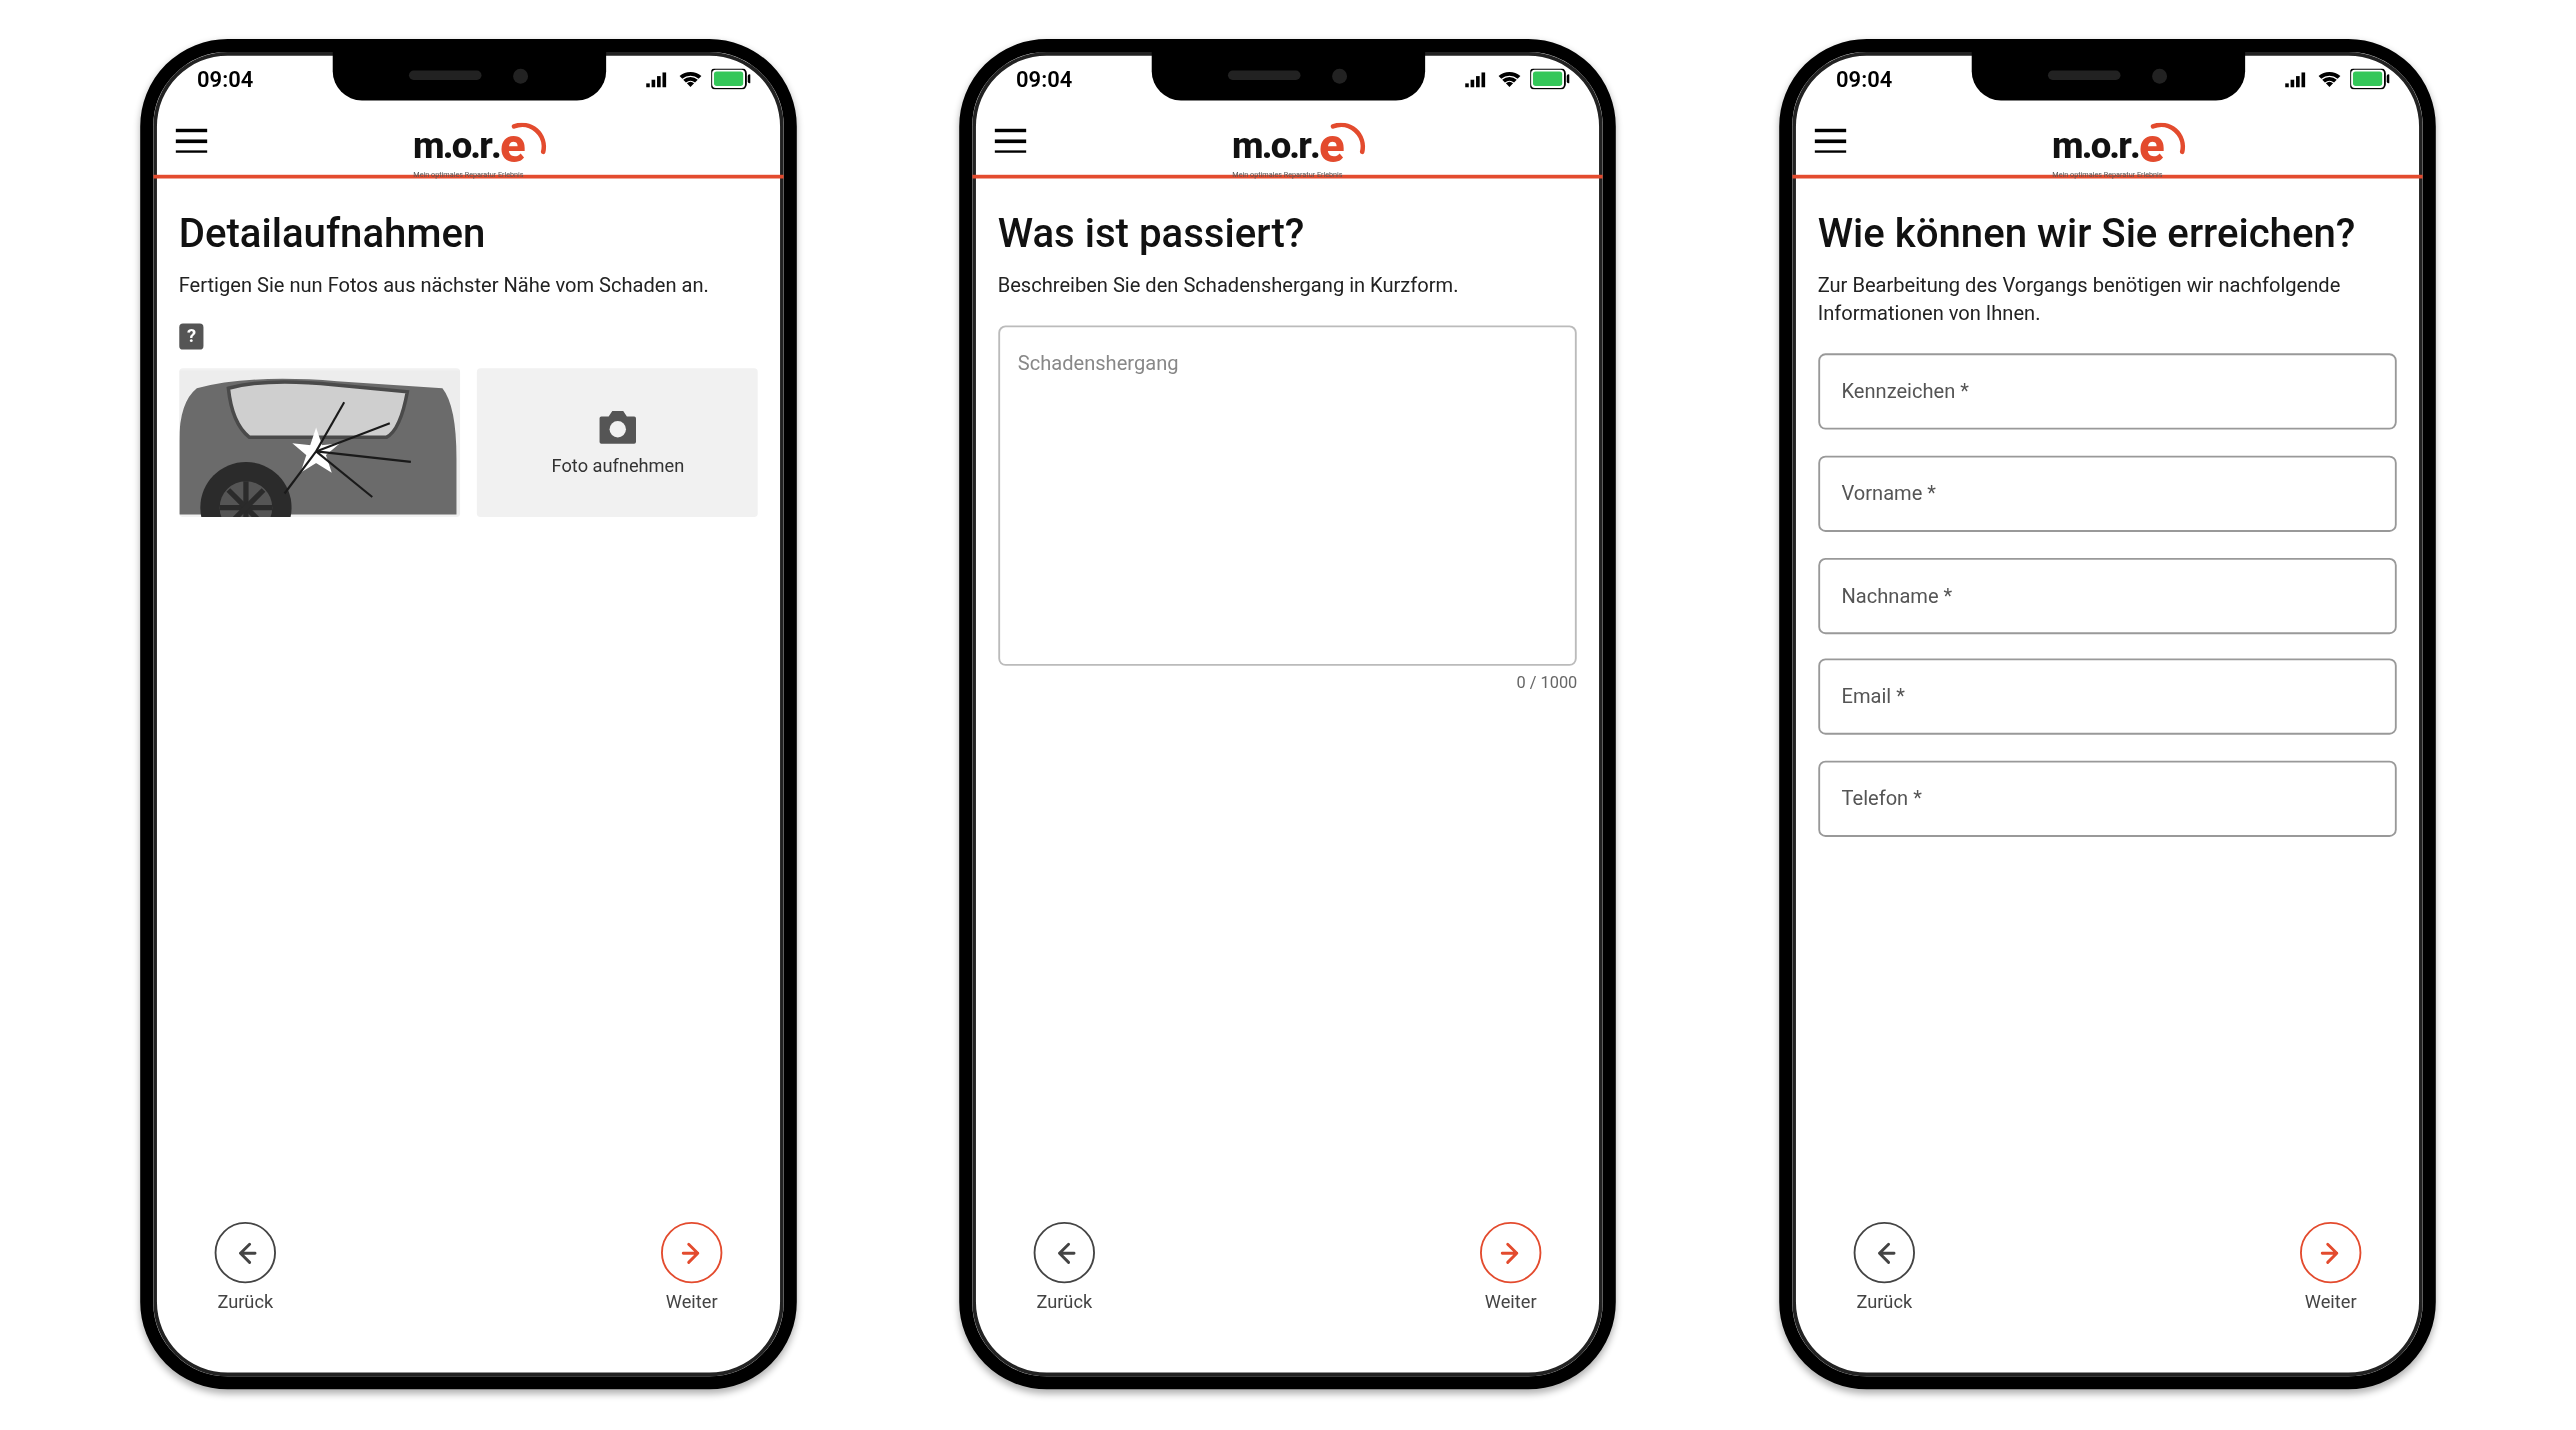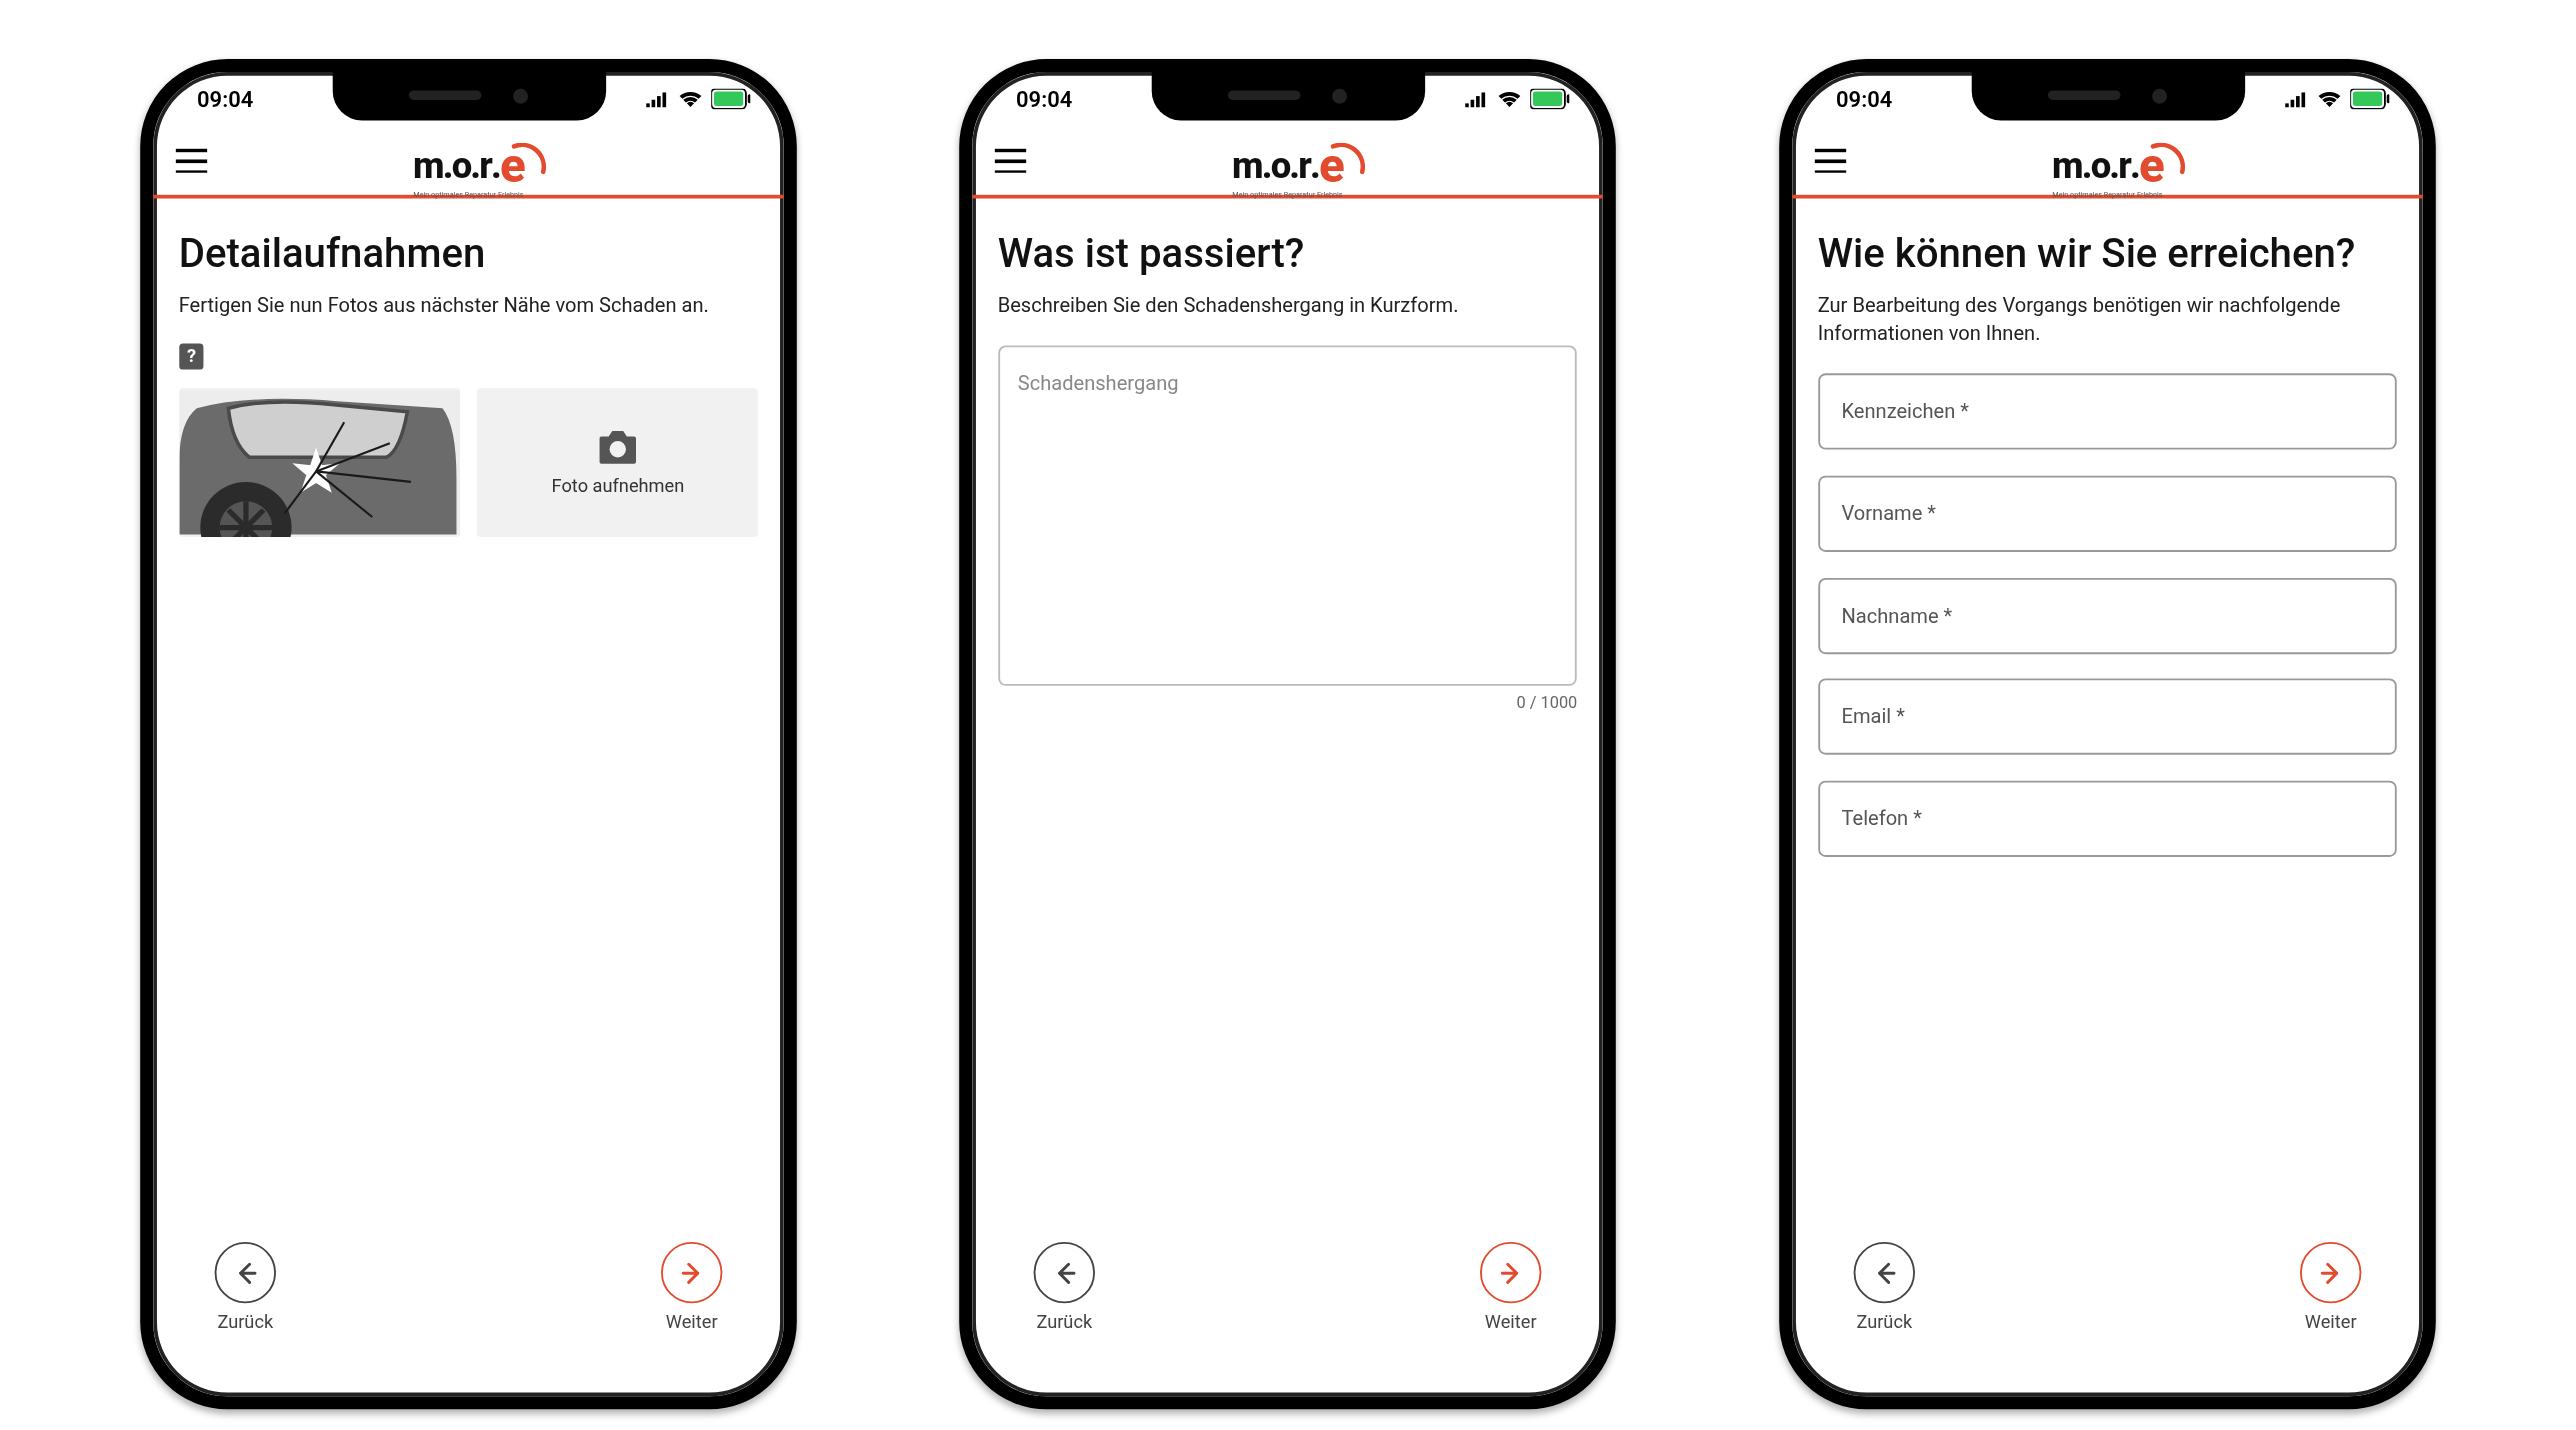--- a/index.html
+++ b/index.html
@@ -31,21 +31,21 @@
   .circle.back{border:1.5px solid #444;}
   .circle.next{border:1.5px solid #e34b2e;color:#e34b2e;}
   .textarea-wrap{border:1px solid #bbb;border-radius:3.9px;padding:7.8px 9.8px;height:165px;margin-top:13.7px;position:relative;}
   .textarea-wrap .ph{font-size:10.8px;color:#888;}
   .char-count{text-align:right;font-size:8.8px;color:#666;margin-top:3.9px;}
   .field{border:1px solid #999;border-radius:3.9px;height:39px;display:flex;align-items:center;padding:0 11.8px;margin-bottom:13.7px;}
   .field .ph{font-size:10.8px;color:#555;}
   
   .phone{transform:scale(1.0);}
   
-  .layout{display:flex;justify-content:space-around;align-items:flex-start;width:2576px;height:1430px;padding:59px 59px;box-sizing:border-box;}
+  .layout{display:flex;justify-content:space-around;align-items:flex-start;width:2576px;height:1430px;padding:39px 59px;box-sizing:border-box;}
   .layout .phone{position:relative;left:auto;top:auto;transform:none;}
   .layout .phone-frame{transform:scale(1.86);transform-origin:top center;}
   .phone{width:353px;height:726px;}
   .phone-slot{width:785px;display:flex;justify-content:center;}
 </style>
 </head>
 <body>
 
 <div class="layout">
 

